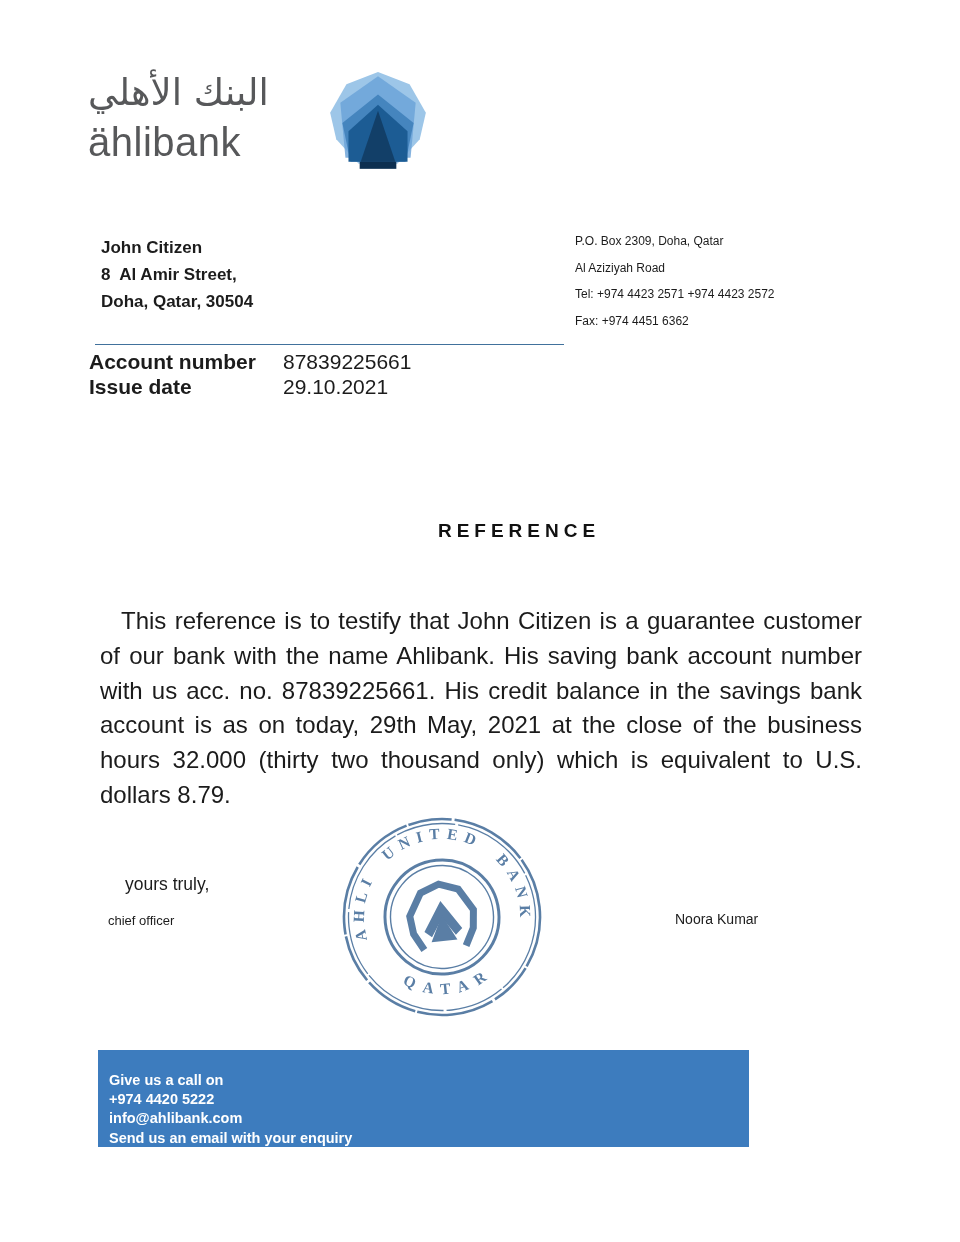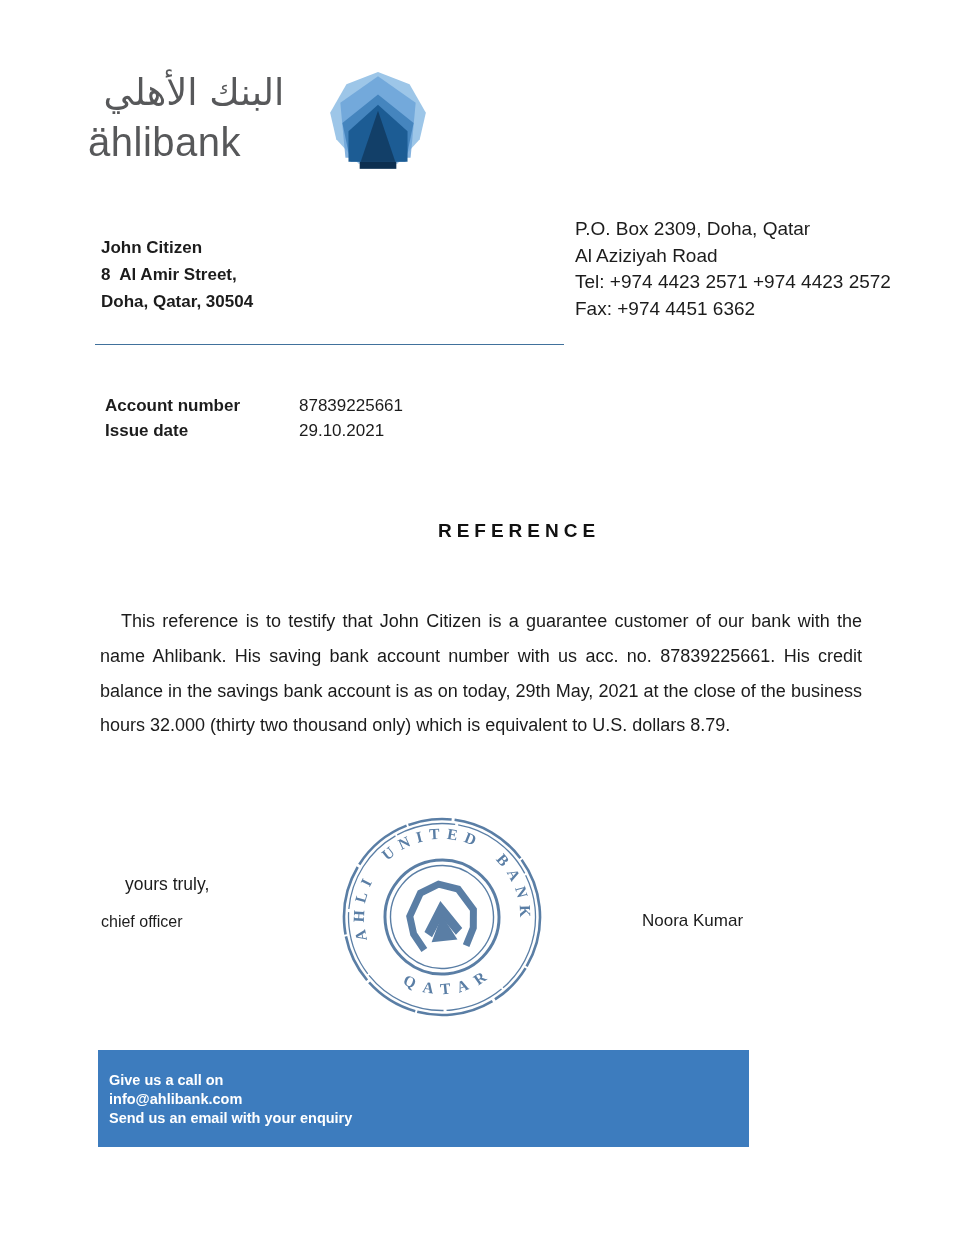--- a/index.html
+++ b/index.html
@@ -7,47 +7,47 @@
   html, body { background: #ffffff; }
   .page {
     position: relative; width: 960px; height: 1242px; background: #ffffff;
     font-family: "Liberation Sans", sans-serif; color: #1c1c1c; overflow: hidden;
   }
   
   .logo-row { position: absolute; left: 88px; top: 68px; display: flex; align-items: flex-start; }
   .logo-text { display: flex; flex-direction: column; width: 212px; }
   .logo-arabic {
     font-family: "DejaVu Sans", sans-serif; font-size: 37px; line-height: 50px;
-    color: var(--logo-gray); text-align: center; direction: rtl;
+    color: var(--logo-gray); text-align: left; direction: rtl;
   }
   .logo-latin {
     font-size: 40px; line-height: 48px; color: var(--logo-gray);
     font-weight: normal; letter-spacing: 0.5px;
   }
   .logo-gem { margin-left: 22px; margin-top: 4px; }
   
   .recipient { position: absolute; left: 101px; top: 234px; font-weight: bold; font-size: 17px; line-height: 27px; }
   .recipient div { white-space: pre-wrap; }
-  .bank-contact { position: absolute; left: 575px; top: 216px; font-size: 19px; line-height: 26.5px; }
+  .bank-contact { position: absolute; left: 575px; top: 228px; font-size: 12px; line-height: 26.5px; }
   
   .divider { position: absolute; left: 95px; top: 344px; width: 469px; height: 0; border-top: 1.6px solid var(--divider); }
-  .account-summary { position: absolute; left: 105px; top: 350px; font-size: 17px; line-height: 24.5px; margin-top: 44px; }
+  .account-summary { position: absolute; left: 89px; top: 350px; font-size: 21px; line-height: 24.5px; }
   .account-row { display: flex; }
   .account-row .lbl { width: 194px; font-weight: bold; }
   
   .letter-title { position: absolute; left: 0; top: 520px; width: 960px; text-align: center;
     font-size: 19px; font-weight: bold; letter-spacing: 5px; color: #111; margin-left: 39px; }
   
   .letter-body { position: absolute; left: 100px; top: 604px; width: 762px;
-    font-size: 18px; line-height: 34.8px; text-align: justify; color: #1b1b1b; }
+    font-size: 24px; line-height: 34.8px; text-align: justify; color: #1b1b1b; }
   .letter-body p { text-indent: 21px; margin: 0; }
   
   .closing-salutation { position: absolute; left: 101px; top: 874px; font-size: 17.5px; margin-left: 24px; }
-  .closing-role { position: absolute; left: 101px; top: 913px; font-size: 16px; }
-  .signatory-name { position: absolute; left: 642px; top: 911px; font-size: 17px; text-align: right; }
+  .closing-role { position: absolute; left: 108px; top: 913px; font-size: 13px; }
+  .signatory-name { position: absolute; left: 675px; top: 911px; font-size: 14px; text-align: right; }
   
   .bank-stamp { position: absolute; left: 337px; top: 812px; opacity: 0.92; }
   .stamp-stroke { stroke: var(--stamp); fill: none; }
   .stamp-fill { fill: var(--stamp); }
   .stamp-text { fill: var(--stamp); font-family: "Liberation Serif", serif; font-weight: bold; }
   
   .footer-band { position: absolute; left: 98px; top: 1050px; width: 651px; height: 97px;
     background: var(--accent); color: #ffffff; font-weight: bold; font-size: 14.5px;
     line-height: 19.2px; padding: 21px 12px 0 11px; }
 </style>
@@ -123,17 +123,18 @@
       <g>
         <path class="stamp-stroke" stroke-width="7" stroke-linejoin="miter" d="M -21 31 L -30 14 L -32 -4 L -19 -26 L 0 -33 L 19 -26 L 32 -4 L 30 14 L 21 31"></path>
         <polygon class="stamp-fill" points="-19,13 0,-16 19,13 12,19 0,1 -12,19"></polygon>
         <polygon class="stamp-fill" points="0,-2 13,24 -13,24"></polygon>
       </g>
     </g>
   </svg>
 
   <footer class="footer-band">
     <div>Give us a call on</div>
+    <div>+974 4420 5222</div>
     <div>info@ahlibank.com</div>
     <div>Send us an email with your enquiry</div>
   </footer>
 
 </div>
 
 </body></html>

